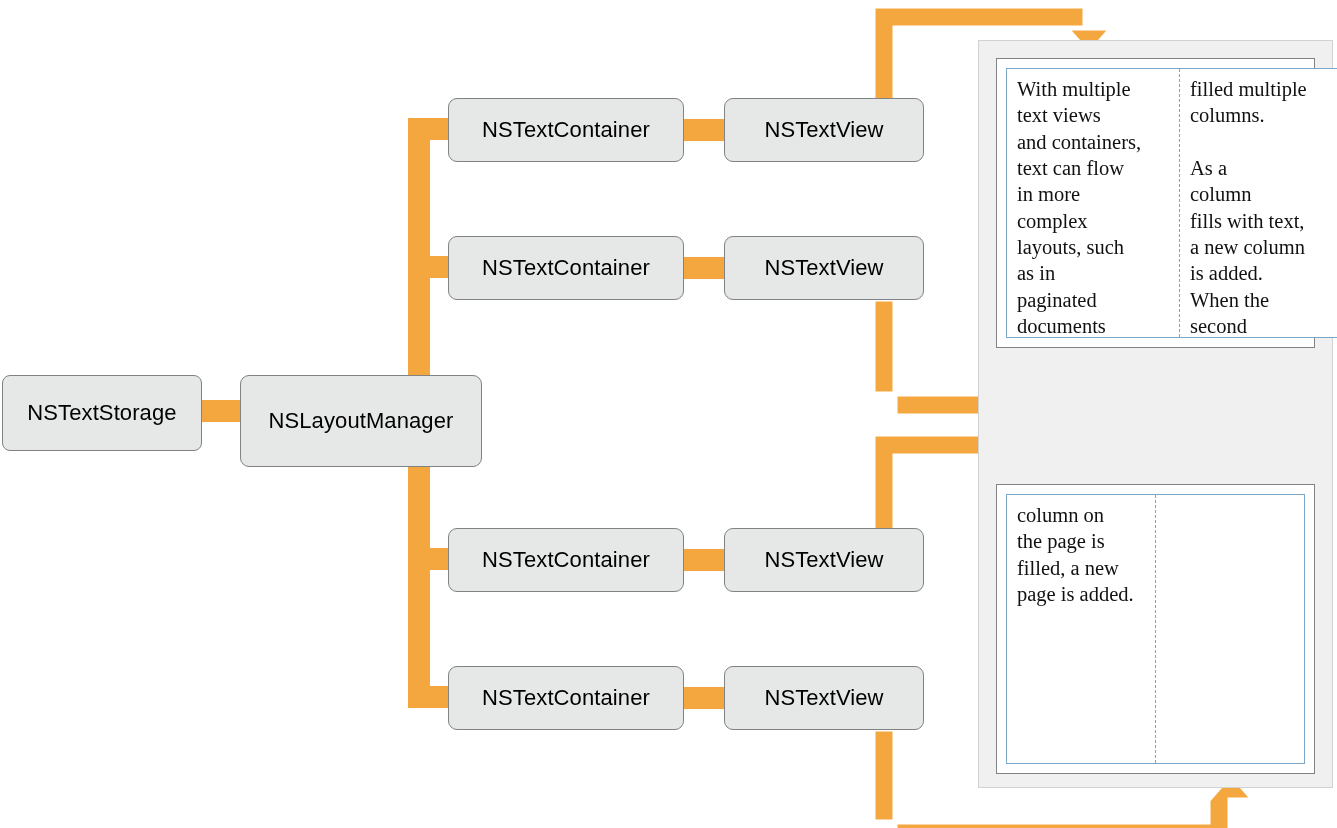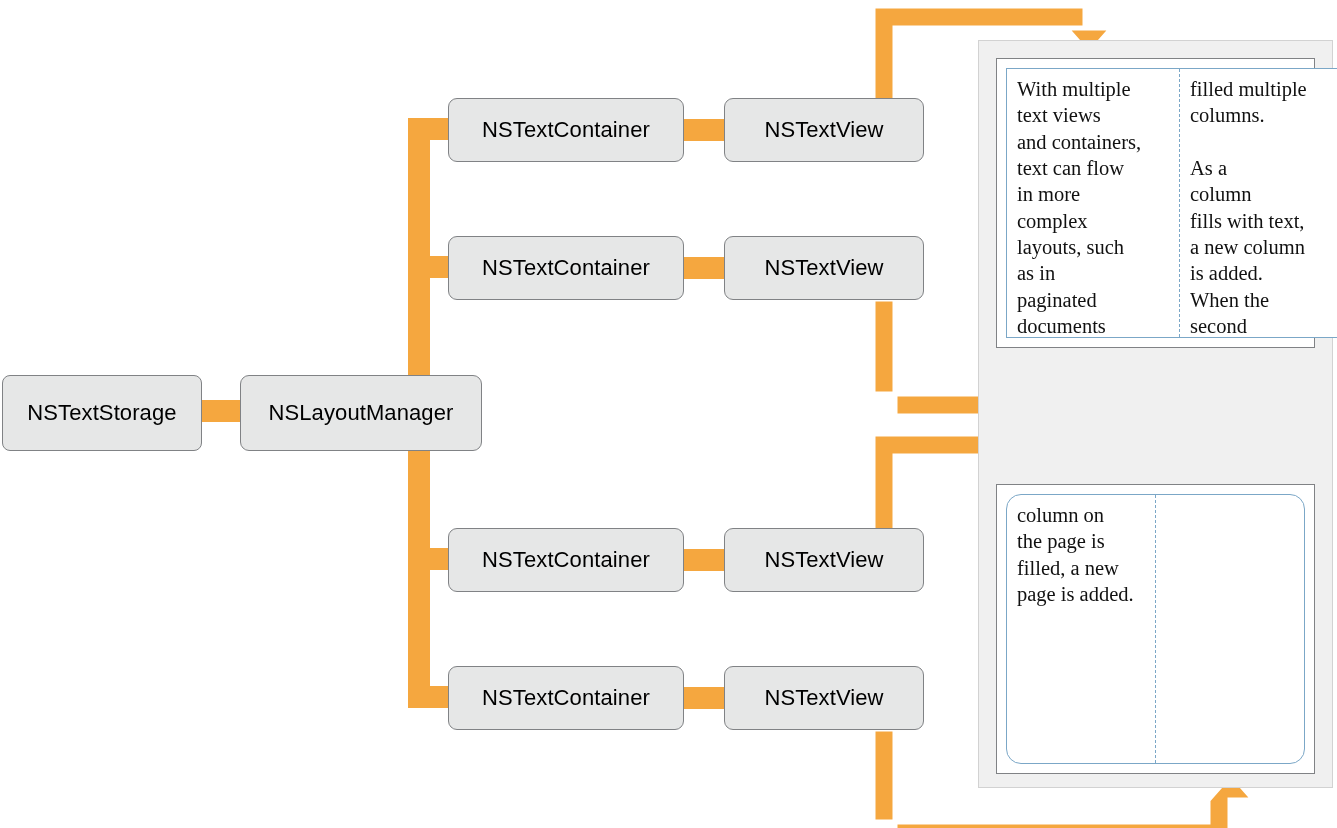--- a/index.html
+++ b/index.html
@@ -152,21 +152,21 @@
              L 1230 800
              L 1230 844
              L 895 844
              L 895 729 Z" fill="#f5a73f" stroke="#ffffff" stroke-width="5" stroke-linejoin="miter"></path>
   </svg>
 
   <div class="node-box" style="left:2px; top:375px; width:200px; height:76px;border-radius:8px;">
     <span>NSTextStorage</span>
   </div>
 
-  <div class="node-box" style="left:240px; top:375px; width:242px; height:76px;">
+  <div class="node-box" style="left:240px; top:375px; width:242px; height:92px;">
     <span>NSLayoutManager</span>
   </div>
 
   <div class="node-box" style="left:448px; top:98px; width:236px; height:64px;">
     <span>NSTextContainer</span>
   </div>
   <div class="node-box" style="left:448px; top:236px; width:236px; height:64px;">
     <span>NSTextContainer</span>
   </div>
   <div class="node-box" style="left:448px; top:528px; width:236px; height:64px;">
@@ -212,21 +212,21 @@
 column
 fills with text,
 a new column
 is added.
 When the
 second</p>
     </div>
   </div>
 
   <div class="page" style="left:996px; top:484px; width:319px; height:290px;"></div>
-  <div class="text-area" style="left:1006px; top:494px; width:299px; height:270px;border-radius:15px;">
+  <div class="text-area" style="left:1006px; top:494px; width:299px; height:270px;">
     <div class="col left" style="width:50%;">
       <p>column on
 the page is
 filled, a new
 page is added.</p>
     </div>
     <div class="col right" style="width:50%;">
       <p></p>
     </div>
   </div>

